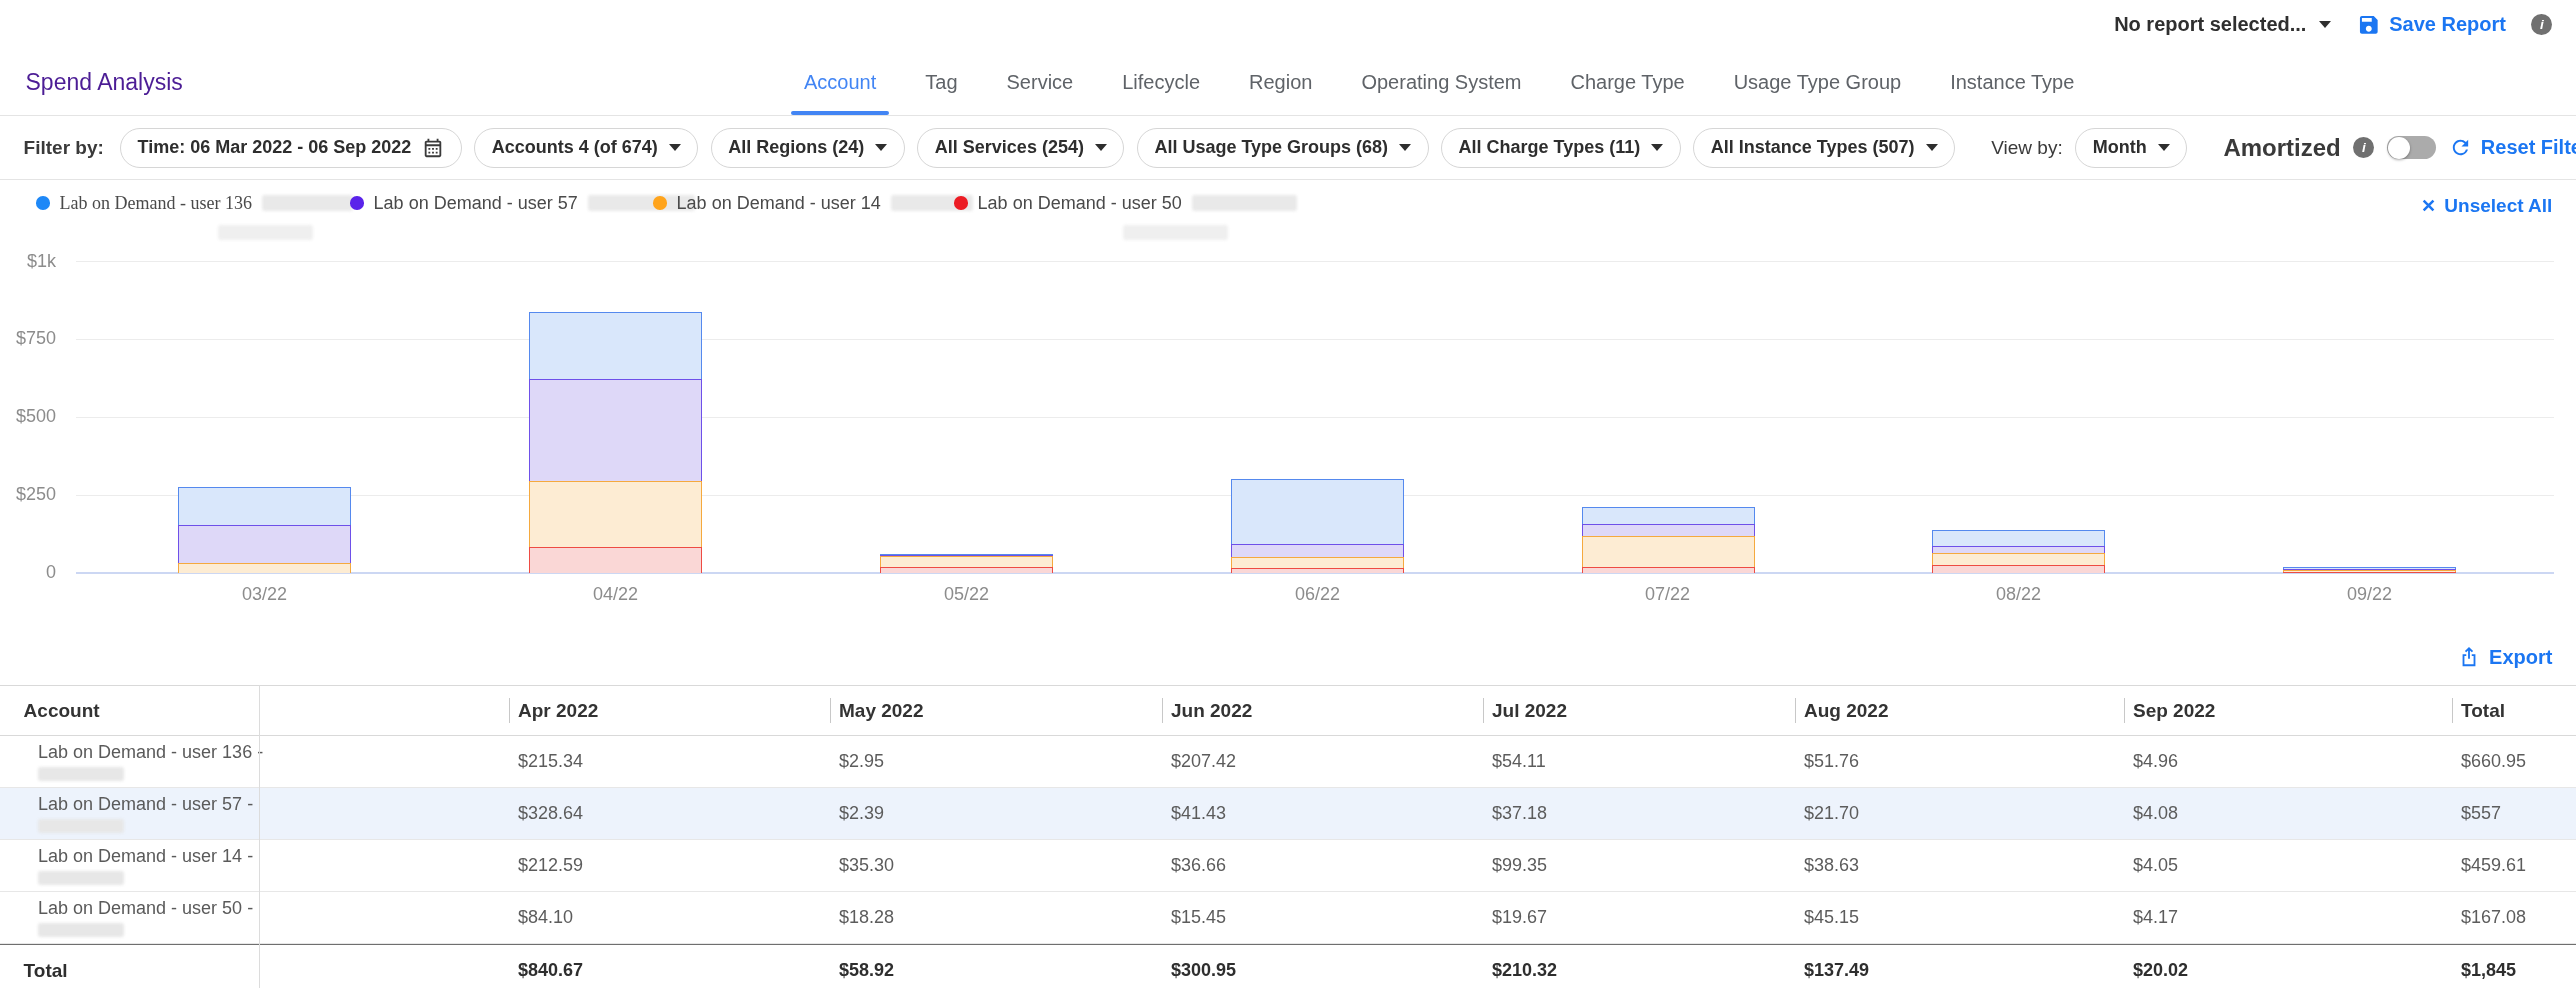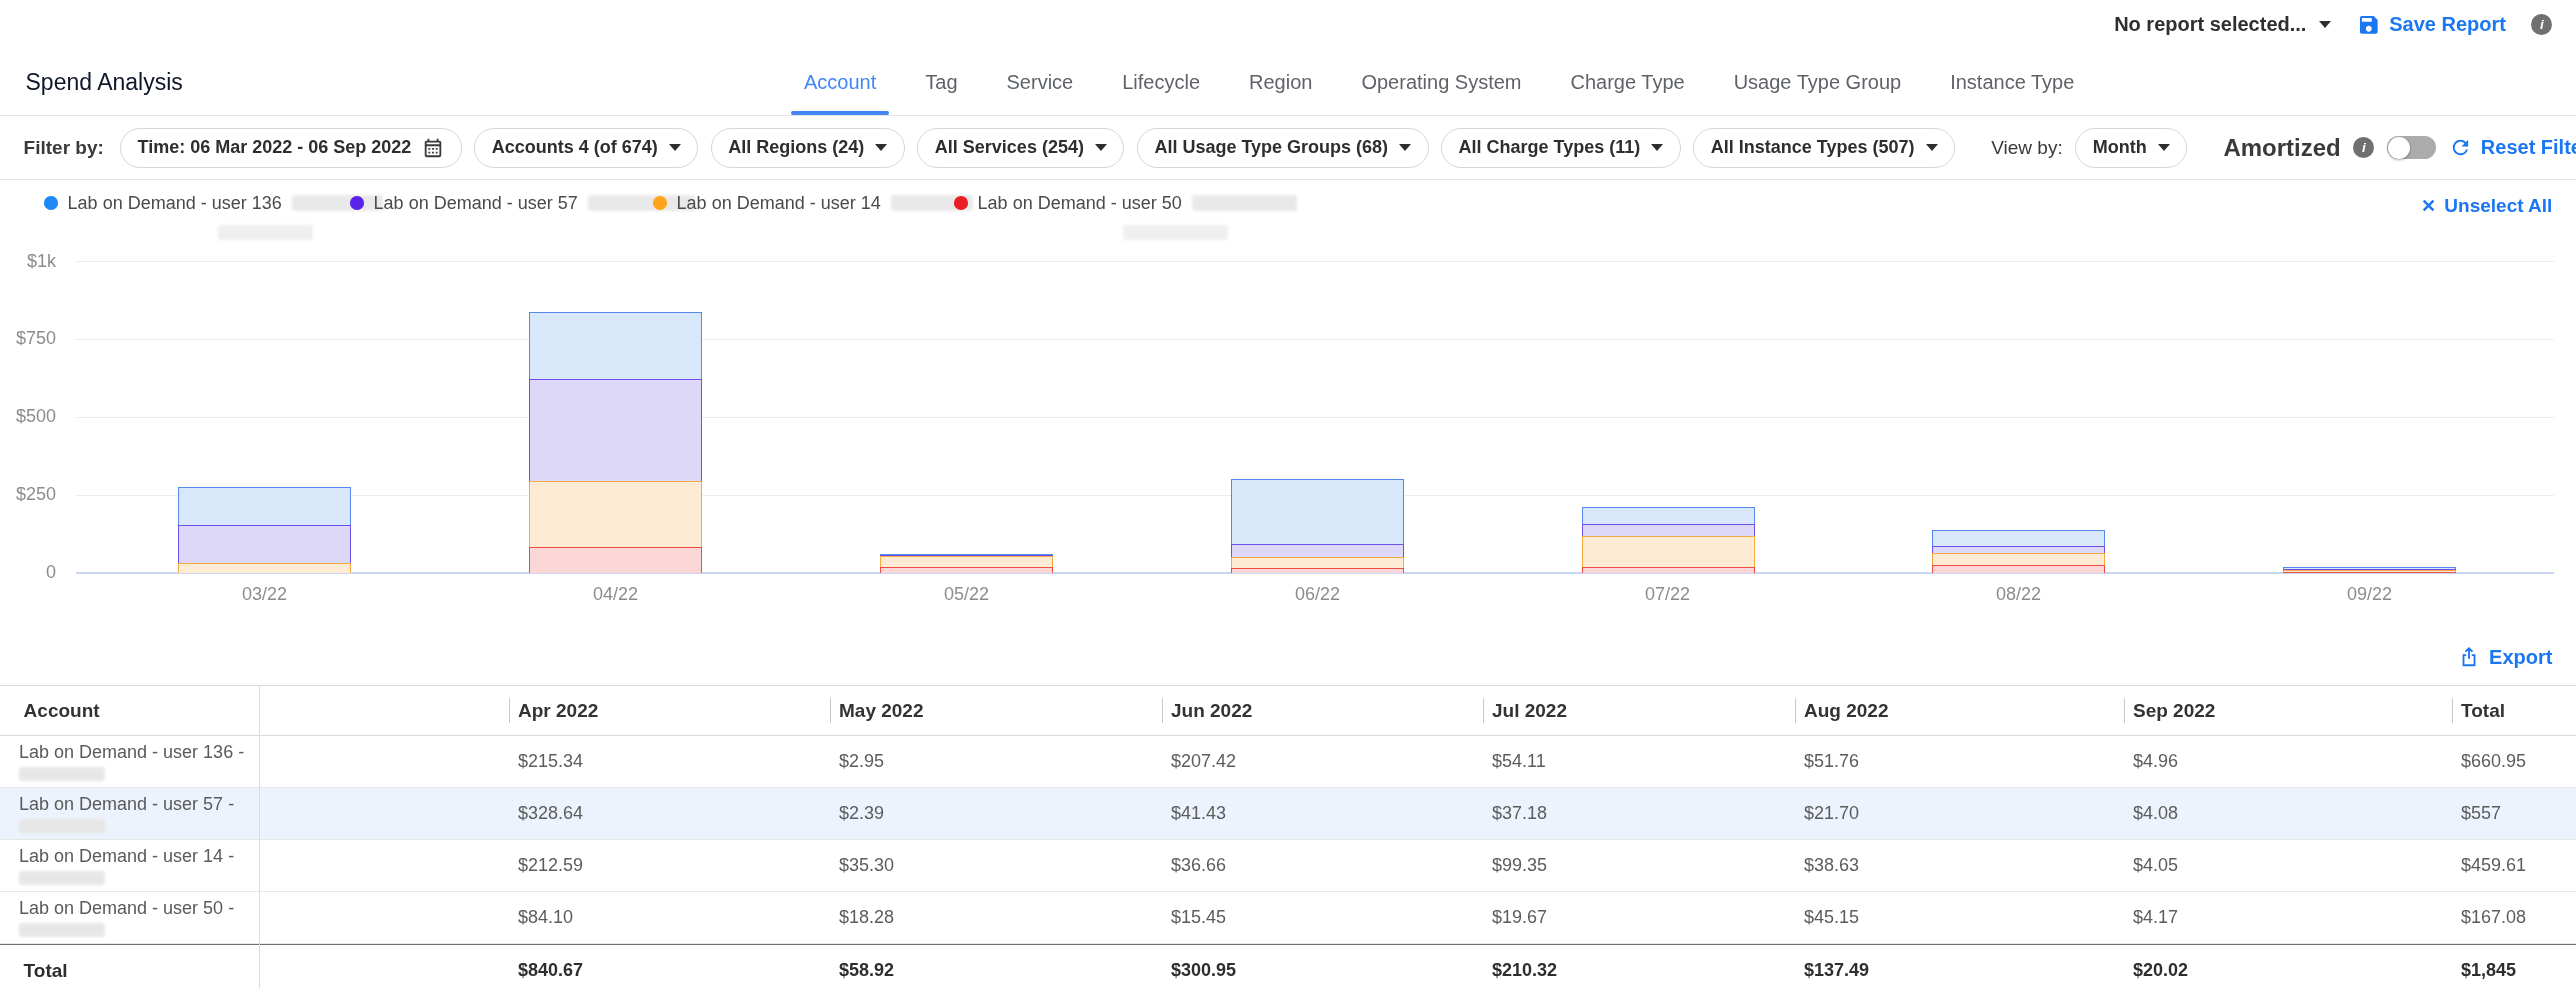--- a/index.html
+++ b/index.html
@@ -17,21 +17,21 @@
   .save-report { display:flex; align-items:center; gap:9px; color:#1b76f2;
     font-weight:bold; font-size:20px; cursor:pointer; }
   .info-circle { width:21px; height:21px; border-radius:50%; background:#707070; color:#fff;
     font-size:13.6px; font-weight:bold; display:inline-flex; align-items:center;
     justify-content:center; font-style:italic; flex:none; }
 
   
   .titlebar { position:absolute; top:49px; left:0; right:0; height:67px;
     border-bottom:0.9px solid #e4e4e4; }
   .page-title { position:absolute; left:25.5px; top:0; bottom:0; display:flex;
-    align-items:center; font-size:23px; color:#0f172a; }
+    align-items:center; font-size:23px; color:#4c1d95; }
   .tabs { position:absolute; left:804px; top:0; bottom:0; display:flex; gap:49px; }
   .tab { position:relative; display:flex; align-items:center; font-size:20px;
     color:#5f6368; cursor:pointer; white-space:nowrap; }
   .tab.active { color:#4285f4; }
   .tab.active::after { content:""; position:absolute; left:-12.7px; right:-12.7px; bottom:0;
     height:4.5px; border-radius:2.7px; background:#4285f4; }
 
   
   .filterbar { position:absolute; top:116px; left:0; right:0; height:64px;
     display:flex; align-items:center; gap:12.7px; padding:0 23.6px;
@@ -91,21 +91,21 @@
   .grid-row.highlight { background:#edf3fc; }
   .grid-row.total-row { border-top:1.8px solid #6f6f6f; border-bottom:0.9px solid #cfcfcf; }
   .th { position:relative; display:flex; align-items:center; height:49px;
     font-size:19px; font-weight:bold; color:#333; padding-left:9px; white-space:nowrap; }
   .th.first { padding-left:23.6px; }
   .th.tick::before { content:""; position:absolute; left:0; top:11.8px; bottom:11.8px;
     width:0.9px; background:#c8c8c8; }
   .td { display:flex; align-items:center; height:51px; font-size:18px; color:#5c5c5c;
     padding-left:9px; white-space:nowrap; }
   .account-td { flex-direction:column; align-items:flex-start; justify-content:center;
-    gap:4.5px; padding-left:19px; }
+    gap:4.5px; padding-left:38px; }
   .account-name { font-size:18px; color:#5a5a5a; }
   .account-td .redact { height:13.6px; width:86px; background:#e7e7e7; }
   .total-row .td { font-weight:bold; color:#2e2e2e; height:51px; }
   .total-row .label-td { padding-left:23.6px; font-size:19px; }
 </style>
 </head>
 <body>
 
 <div id="app">
 
@@ -181,21 +181,21 @@
         </svg>
       <span>Reset Filters</span>
     </div>
   </div>
 
   <div class="legendbar" id="legend">
     <div class="unselect">
       <span class="x-glyph">✕</span>
       <span>Unselect All</span>
     </div>
-  <div class="legend-item" style="left: 44px;">
+  <div class="legend-item" style="left: 36px; font-family: Liberation Serif, serif;">
         <span class="dot" style="background: rgb(30, 136, 247);"></span>
         <span class="legend-label">Lab on Demand - user 136</span>
         <span class="redact" style="width: 91px;"></span>
       </div>
       <div class="legend-item" style="left: 350px;">
         <span class="dot" style="background: rgb(90, 35, 234);"></span>
         <span class="legend-label">Lab on Demand - user 57</span>
         <span class="redact" style="width: 107px;"></span>
       </div>
       <div class="legend-item" style="left: 653px;">

